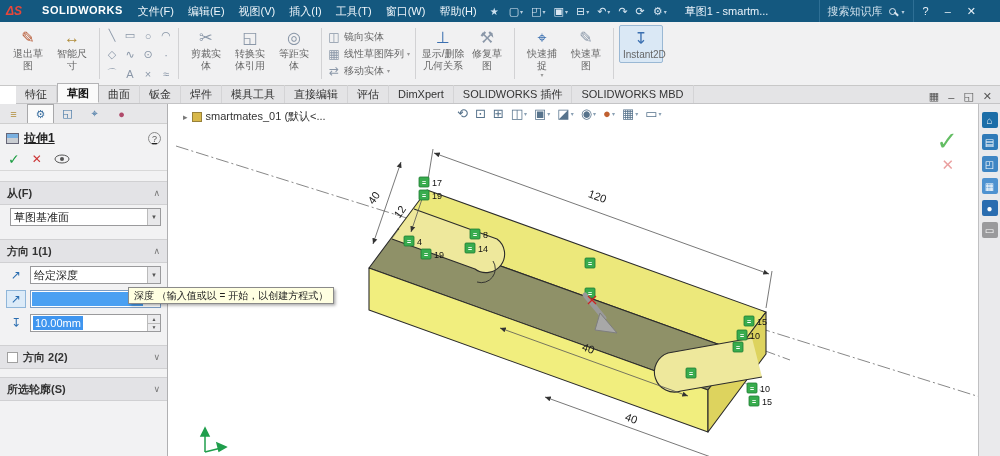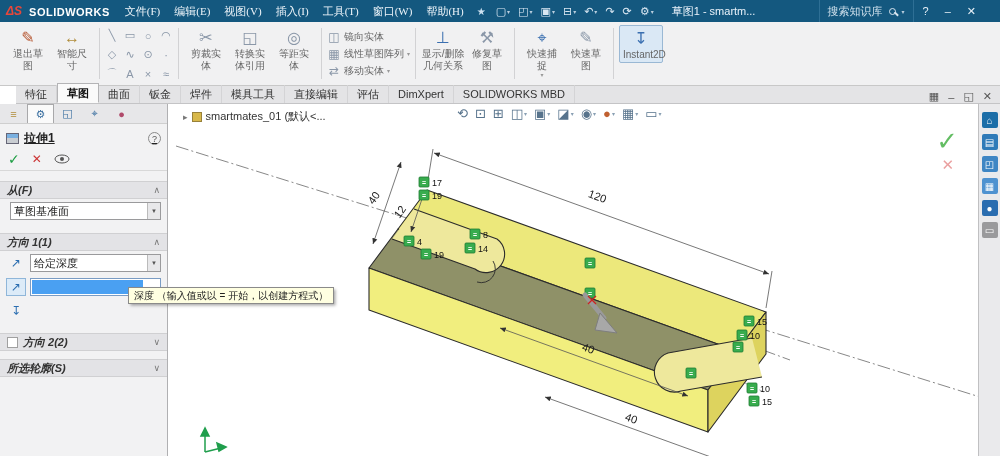--- a/index.html
+++ b/index.html
@@ -1,24 +1,24 @@
 <!DOCTYPE html>
 <html><head>
 <meta charset="utf-8">
 <style>
   * { box-sizing: border-box; margin: 0; padding: 0; }
   html,body { width:1000px; height:456px; overflow:hidden; }
   body { position:relative; background:#fff; font-family:"Liberation Sans","DejaVu Sans",sans-serif; font-size:11px; color:#222; }
 
   
   .titlebar { position:absolute; left:0; top:0; right:0; height:22px; background:#14587f; color:#eef5fa; display:flex; align-items:center; z-index:20; }
-  .logo { display:flex; align-items:flex-end; gap:7px; padding:0 8px 0 6px; }
+  .logo { display:flex; align-items:flex-start; gap:20px; padding:0 8px 0 6px; }
   .logo-mark { color:#e8473b; font-weight:bold; font-style:italic; font-size:12px; }
   .logo-text { font-weight:bold; letter-spacing:0.5px; font-size:11px; color:#fff; }
-  .menu-item { padding:0 7px; line-height:22px; cursor:default;font-family:Liberation Serif, serif; }
+  .menu-item { padding:0 7px; line-height:22px; cursor:default; }
   .pin { color:#cfe3f2; padding:0 6px; font-size:10px; }
   .qicon { color:#d9e7f2; font-size:11px; padding:0 4px; display:flex; align-items:center; gap:1px; }
   .qcaret { font-size:6px; color:#b8cede; }
   .doc-title { margin-left:14px; color:#eaf3fb; white-space:nowrap; }
   .tb-right { margin-left:auto; display:flex; align-items:center; gap:2px; padding-right:17px; }
   .search-box { display:flex; align-items:center; gap:6px; padding:0 8px; color:#cfe0ec; border-left:1px solid #2e6f95; border-right:1px solid #2e6f95; height:22px; }
   .lens { width:7px; height:7px; border:1.5px solid #d9e6f0; border-radius:50%; position:relative; display:inline-block; }
   .lens::after { content:""; position:absolute; width:5px; height:1.5px; background:#d9e6f0; transform:rotate(45deg); right:-4px; bottom:-1px; }
   .winbtn { padding:0 7px; line-height:22px; color:#e8f1f8; font-size:11px; }
 
@@ -51,21 +51,21 @@
   .left-panel { position:absolute; left:0; top:104px; width:168px; bottom:0; background:#f2f2f3; border-right:1px solid #b0b0b2; z-index:20; }
   .pm-tabs { height:20px; display:flex; background:#e7e7e9; border-bottom:1px solid #cfcfcf; }
   .pm-tab { width:27px; display:flex; align-items:center; justify-content:center; font-size:11px; color:#3a6fa0; }
   .pm-tab.active { background:#fafafa; border:1px solid #a8a8aa; border-bottom:none; }
   .pm-title { display:flex; align-items:center; gap:5px; padding:6px 6px 4px; font-size:12px; font-weight:bold; color:#222;text-decoration:underline; }
   .feat-icon { width:13px; height:11px; border:1px solid #667; background:linear-gradient(#7ab0e0 0 40%, #c9cdd2 40% 100%); }
   .help-circ { margin-left:auto; width:13px; height:13px; border:1px solid #8a8a8a; border-radius:50%; font-size:9px; font-weight:normal; color:#555; display:flex; align-items:center; justify-content:center; }
   .pm-actions { display:flex; align-items:center; gap:12px; padding:1px 8px 5px; border-bottom:1px solid #d8d8d8; height:20px; }
   .ok-btn { color:#1e9e44; font-weight:bold; font-size:14px; }
   .cancel-btn { color:#cc3333; font-weight:bold; font-size:12px; }
-  .pm-sec { background:#e3e3e6; border-top:1px solid #d0d0d2; border-bottom:1px solid #d0d0d2; padding:3px 7px; font-size:11px; font-weight:bold; color:#333; display:flex; align-items:center; margin-top:10px; height:18px;font-style:italic; }
+  .pm-sec { background:#e3e3e6; border-top:1px solid #d0d0d2; border-bottom:1px solid #d0d0d2; padding:3px 7px; font-size:11px; font-weight:bold; color:#333; display:flex; align-items:center; margin-top:10px; height:24px; }
   .pm-sec .chev { margin-left:auto; color:#777; font-size:9px; font-weight:normal; }
   .pm-row { display:flex; align-items:center; gap:4px; padding:3px 6px; height:24px; }
   .row-icon { width:20px; height:18px; display:flex; align-items:center; justify-content:center; color:#2a6db0; font-size:12px; border:1px solid transparent; }
   .row-icon.on { background:#dcebf8; border-color:#8fb6d9; }
   .pm-select { flex:1; height:18px; background:#fff; border:1px solid #9a9a9c; display:flex; align-items:center; padding-left:3px; font-size:11px; color:#222; }
   .sel-caret { margin-left:auto; width:13px; height:16px; background:#e8e8ea; border-left:1px solid #bbb; display:flex; align-items:center; justify-content:center; font-size:6px; color:#555; }
   .pm-input { flex:1; height:18px; border:1px solid #7a9cc4; background:#fff; position:relative; }
   .selblock { position:absolute; left:1px; top:1px; bottom:1px; width:86%; background:#4aa0f2; }
   .pm-spin { flex:1; height:18px; border:1px solid #9a9a9c; background:#fff; display:flex; align-items:center; padding-left:2px; font-size:11px; }
   .spin-val { background:#3f95ef; color:#fff; padding:0 2px; line-height:14px; }
@@ -384,20 +384,21 @@
 <div class="tabbar">
   <span class="tab">特征</span>
   <span class="tab active">草图</span>
   <span class="tab">曲面</span>
   <span class="tab">钣金</span>
   <span class="tab">焊件</span>
   <span class="tab">模具工具</span>
   <span class="tab">直接编辑</span>
   <span class="tab">评估</span>
   <span class="tab">DimXpert</span>
+  <span class="tab">SOLIDWORKS 插件</span>
   <span class="tab">SOLIDWORKS MBD</span>
   <div class="winctl">
     <span>▦</span>
     <span>‒</span>
     <span>◱</span>
     <span>✕</span>
   </div>
 </div>
 
 <div class="left-panel">
@@ -443,20 +444,27 @@
     </div>
   </div>
   <div class="pm-row">
     <span class="row-icon on">↗</span>
     <div class="pm-input">
         <span class="selblock"></span>
       </div>
   </div>
   <div class="pm-row">
     <span class="row-icon">↧</span>
+    <div class="pm-spin">
+      <span class="spin-val">10.00mm</span>
+      <span class="spin-btns">
+          <span>▲</span>
+          <span>▼</span>
+        </span>
+    </div>
   </div>
   <div class="pm-sec">
     <span class="chk" style="margin-right:5px"></span>
     <span>方向 2(2)</span>
     <span class="chev">∨</span>
   </div>
   <div class="pm-sec" style="margin-top:8px">
     <span>所选轮廓(S)</span>
     <span class="chev">∨</span>
   </div>

